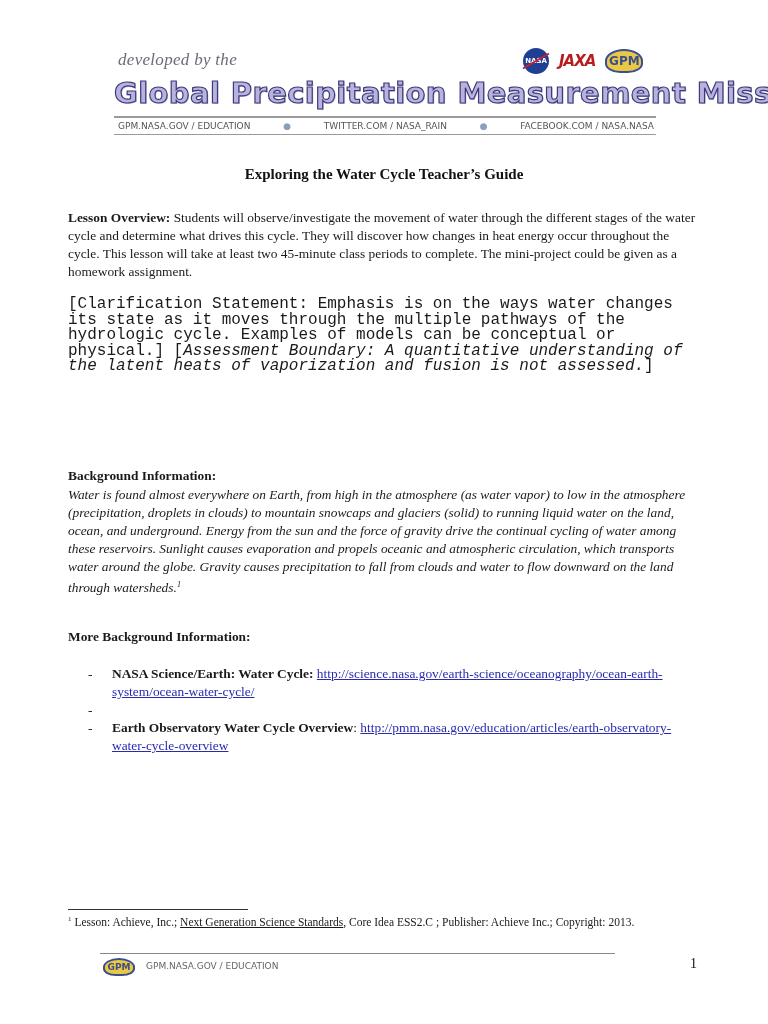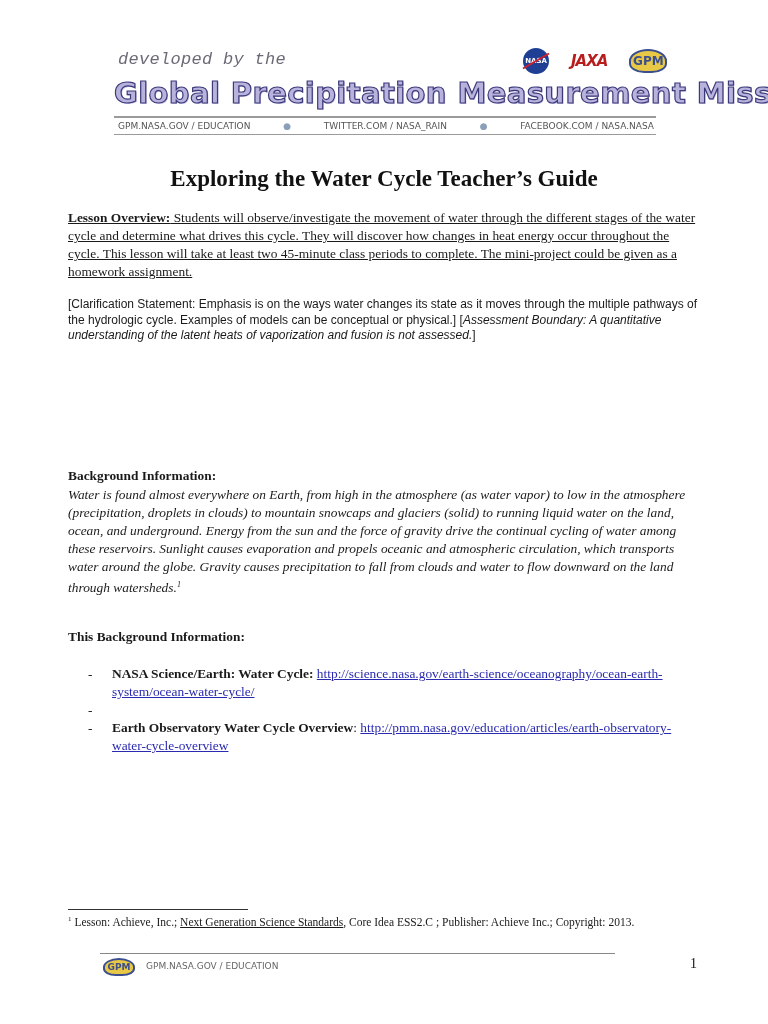--- a/index.html
+++ b/index.html
@@ -1,48 +1,48 @@
 <!DOCTYPE html>
 <html><head>
 <meta charset="utf-8">
 <style>
   html, body { margin: 0; padding: 0; background: #ffffff; }
   body { width: 768px; height: 1024px; position: relative; overflow: hidden;
          font-family: "Liberation Serif", serif; color: #1a1a1a; }
   .abs { position: absolute; }
 
   
-  .dev-by { left: 118px; top: 50px; font-family: Liberation Mono, monospace; font-style: italic;
+  .dev-by { left: 118px; top: 50px; font-family: Liberation Serif, serif; font-style: italic;
             font-size: 17px; color: #6b6b78; letter-spacing: 0.3px; }
   .gpm-title { left: 114px; top: 76px; font-family: "DejaVu Sans", sans-serif; font-weight: bold;
                font-size: 29px; color: #b8b3dd; letter-spacing: 0.4px;
                -webkit-text-stroke: 1.2px #3d3a7a; text-shadow: 1px 1px 0 #c9c5e8; white-space: nowrap; }
-  .logos { left: 523px; top: 48px; display: flex; align-items: center; gap: 22px; }
+  .logos { left: 523px; top: 48px; display: flex; align-items: center; gap: 10px; }
   .logo-nasa { width: 26px; height: 26px; border-radius: 50%; background: #1f3f95;
                color: #fff; font: bold 7px "DejaVu Sans", sans-serif; display: flex;
                align-items: center; justify-content: center; position: relative; }
   .logo-nasa::after { content: ""; position: absolute; width: 30px; height: 2px; background: #d0212b;
                       transform: rotate(-30deg); left: -2px; top: 12px; }
   .logo-jaxa { font: italic bold 15px "DejaVu Sans", sans-serif; color: #b91c1c; letter-spacing: -1px; }
   .logo-gpm { width: 38px; height: 24px; border-radius: 50% 50% 40% 40%; background: #e8c845;
               border: 2px solid #3b4f8f; color: #3b4f8f; font: bold 12px "DejaVu Sans", sans-serif;
               display: flex; align-items: center; justify-content: center; box-sizing: border-box; }
   .banner-rule-top { left: 114px; top: 116px; width: 542px; height: 2px; background: #9a9a9a; }
   .banner-links { left: 118px; top: 121px; width: 536px; display: flex; justify-content: space-between;
                   align-items: center; font-family: "DejaVu Sans", sans-serif; font-size: 9px; color: #555; }
   .banner-links .sep { color: #8aa0b8; font-size: 9px; }
   .banner-rule-bot { left: 114px; top: 134px; width: 542px; height: 1px; background: #9a9a9a; }
 
   
-  .doc-title { left: 0; width: 768px; top: 166px; text-align: center; font-weight: bold; font-size: 23px; color: #111; }
+  .doc-title { left: 0; width: 768px; top: 166px; text-align: center; font-weight: bold; font-size: 15px; color: #111; }
   .body-text { left: 68px; width: 635px; font-size: 13.4px; line-height: 18px; color: #1a1a1a; }
   .bold { font-weight: bold; }
   .underline { text-decoration: underline; }
   .italic { font-style: italic; }
-  .sans { font-family: Liberation Sans, sans-serif; font-size: 12px; line-height: 15.5px; }
+  .sans { font-family: Liberation Mono, monospace; font-size: 16px; line-height: 15.5px; }
   a.link { color: #2a2ab0; text-decoration: underline; }
   sup { font-size: 8px; }
 
   .bullets { left: 88px; width: 615px; font-size: 13.4px; line-height: 18px; }
   .bullet { display: flex; }
   .bullet .dash { width: 24px; flex: none; }
 
   .fn-rule { left: 68px; top: 909px; width: 180px; height: 1px; background: #333; }
   .footnote { left: 68px; top: 915px; font-size: 11.5px; color: #1a1a1a; white-space: nowrap; }
   .footnote sup { font-size: 7px; }
@@ -69,34 +69,34 @@
   <span>GPM.NASA.GOV / EDUCATION</span>
   <span class="sep">●</span>
   <span>TWITTER.COM / NASA_RAIN</span>
   <span class="sep">●</span>
   <span>FACEBOOK.COM / NASA.NASA</span>
 </div>
 <div class="abs banner-rule-bot"></div>
 
 <div class="abs doc-title">Exploring the Water Cycle Teacher’s Guide</div>
 
-<div class="abs body-text" style="top:209px;text-decoration:underline;">
+<div class="abs body-text" style="top:209px;">
   <span class="bold">Lesson Overview:</span><span> Students will observe/investigate the movement of water through the different stages of the water cycle and determine what drives this cycle.  They will discover how changes in heat energy occur throughout the cycle. This lesson will take at least two 45-minute class periods to complete. The mini-project could be given as a homework assignment.</span>
 </div>
 
 <div class="abs body-text" style="top:297px;">
   <div class="sans"><span>[Clarification Statement: Emphasis is on the ways water changes its state as it moves through the multiple pathways of the hydrologic cycle. Examples of models can be conceptual or physical.] [</span><span class="italic">Assessment Boundary: A quantitative understanding of the latent heats of vaporization and fusion is not assessed.</span><span>]</span></div>
 </div>
 
 <div class="abs body-text bold" style="top:467px;">Background Information:</div>
 <div class="abs body-text" style="top:486px;font-style:italic;">
   <span>Water is found almost everywhere on Earth, from high in the atmosphere (as water vapor) to low in the atmosphere (precipitation, droplets in clouds) to mountain snowcaps and glaciers (solid) to running liquid water on the land, ocean, and underground. Energy from the sun and the force of gravity drive the continual cycling of water among these reservoirs. Sunlight causes evaporation and propels oceanic and atmospheric circulation, which transports water around the globe. Gravity causes precipitation to fall from clouds and water to flow downward on the land through watersheds.</span><sup>1</sup>
 </div>
 
-<div class="abs body-text bold" style="top:628px;">This Background Information:</div>
+<div class="abs body-text bold" style="top:628px;">More Background Information:</div>
 <div class="abs bullets" style="top:665px;">
   <div class="bullet">
     <span class="dash">-</span>
     <span><span class="bold">NASA Science/Earth: Water Cycle:</span> <a class="link">http://science.nasa.gov/earth-science/oceanography/ocean-earth-system/ocean-water-cycle/</a></span>
   </div>
   <div class="bullet">
     <span class="dash">-</span>
   </div>
   <div class="bullet">
     <span class="dash">-</span>

